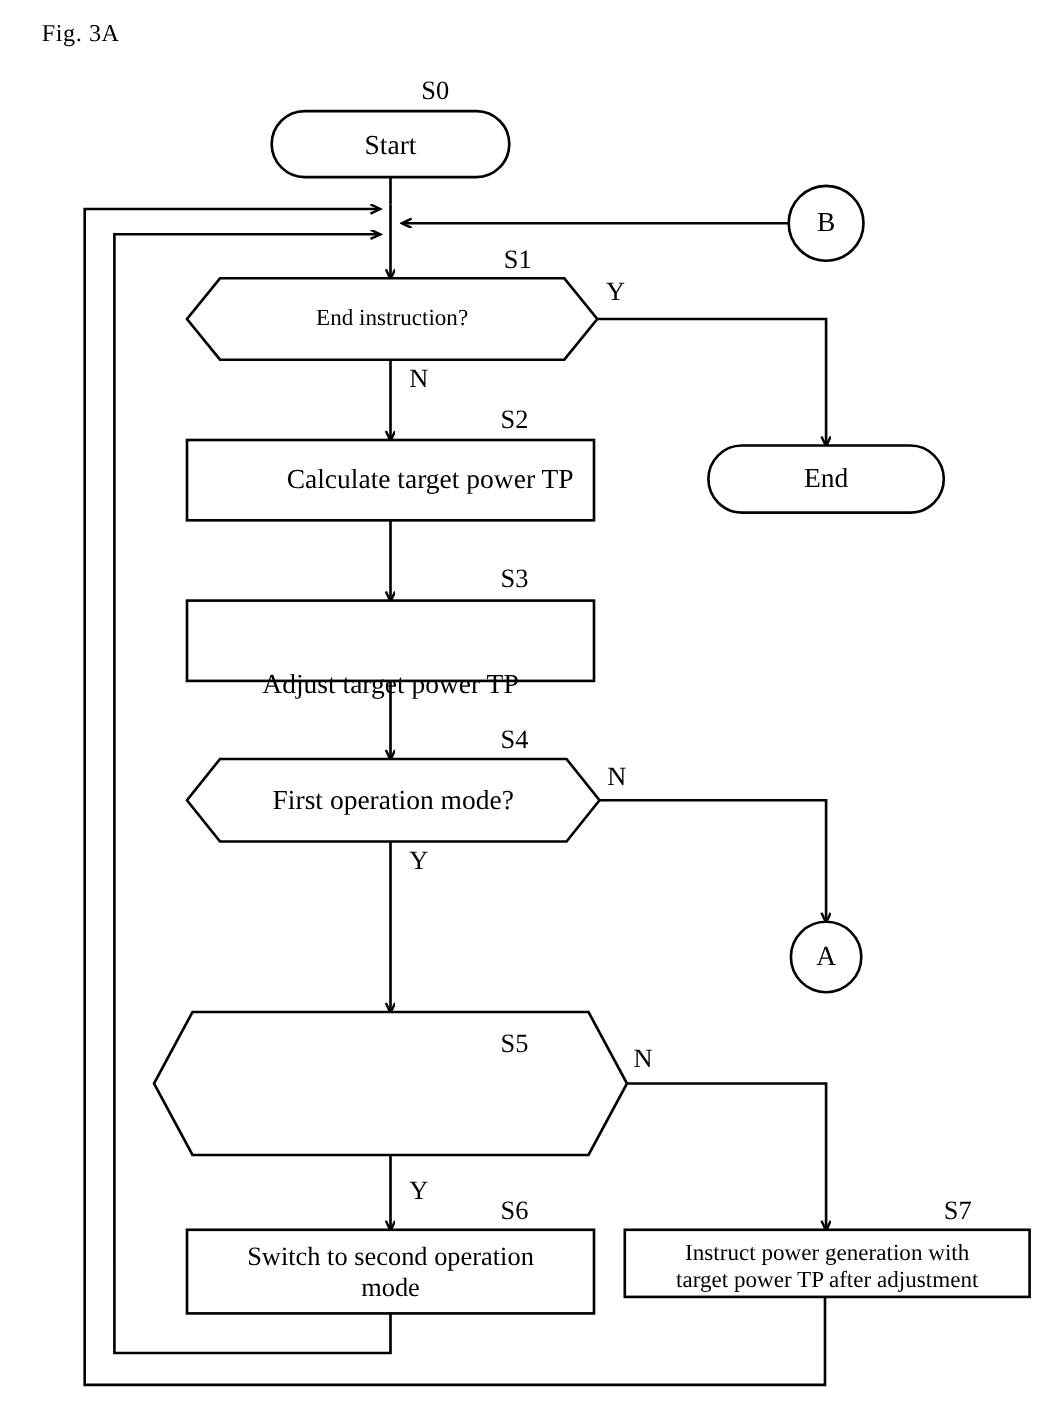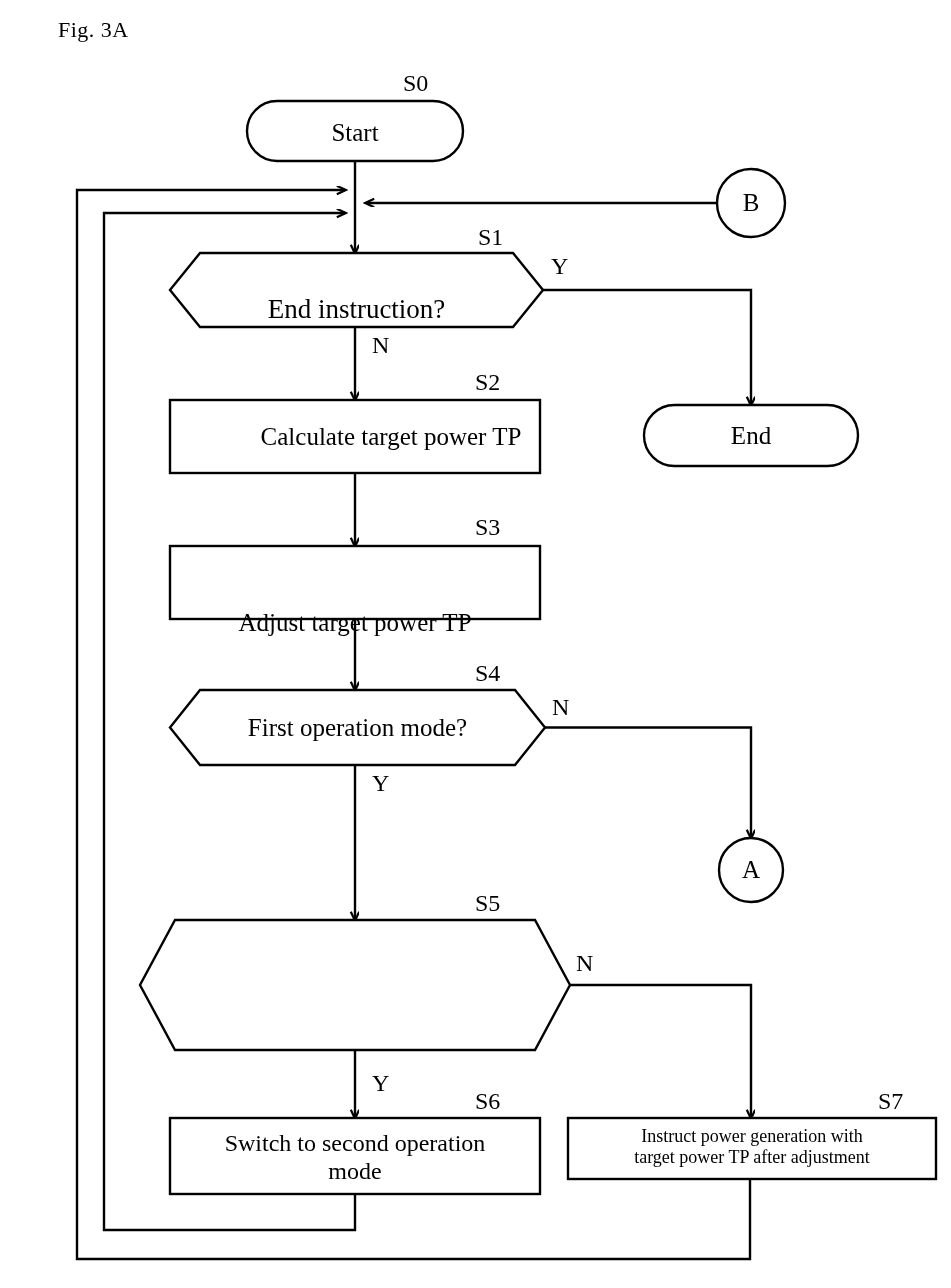--- a/index.html
+++ b/index.html
@@ -16,21 +16,20 @@
     overflow: hidden;
   }
   #fig-label {
     position: absolute;
     left: 38px;
     top: 17px;
     font-size: 22px;
     font-family: "Liberation Serif", "DejaVu Serif", serif;
     letter-spacing: 0.5px;
     white-space: nowrap;
-    margin-left: 20px;
   }
   #flow-canvas {
     position: absolute;
     left: 0;
     top: 0;
     width: 951px;
     height: 1288px;
   }
   .node-text {
     position: absolute;
@@ -39,21 +38,20 @@
     color: #000;
     pointer-events: none;
     line-height: 1.18;
   }
   .step-tag {
     position: absolute;
     font-family: "Liberation Serif", "DejaVu Serif", serif;
     font-size: 24px;
     color: #000;
     white-space: nowrap;
-    margin-left: 20px;
   }
   .branch-tag {
     position: absolute;
     font-family: "Liberation Serif", "DejaVu Serif", serif;
     font-size: 24px;
     color: #000;
     white-space: nowrap;
   }
   .conn-letter {
     position: absolute;
@@ -128,50 +126,50 @@
     <rect x="568" y="1118" width="368" height="61" fill="#fff"></rect>
 
   </g>
 </svg>
 
 <div class="step-tag" style="left:383px; top:70px;">S0</div>
 <div class="step-tag" style="left:458px; top:224px;">S1</div>
 <div class="step-tag" style="left:455px; top:369px;">S2</div>
 <div class="step-tag" style="left:455px; top:514px;">S3</div>
 <div class="step-tag" style="left:455px; top:660px;">S4</div>
-<div class="step-tag" style="left:455px; top:890px;">S5</div>
+<div class="step-tag" style="left:455px; top:936px;">S5</div>
 <div class="step-tag" style="left:455px; top:1088px;">S6</div>
 <div class="step-tag" style="left:858px; top:1088px;">S7</div>
 
 <div class="branch-tag" style="left:551px; top:253px;">Y</div>
 <div class="branch-tag" style="left:372px; top:332px;">N</div>
 <div class="branch-tag" style="left:552px; top:694px;">N</div>
 <div class="branch-tag" style="left:372px; top:770px;">Y</div>
 <div class="branch-tag" style="left:576px; top:950px;">N</div>
 <div class="branch-tag" style="left:372px; top:1070px;">Y</div>
 
 <div class="node-text" style="left:247px; top:118px; width:216px; font-size:25px;">Start</div>
 
 <div class="node-text" style="left:644px; top:421px; width:214px; font-size:25px;">End</div>
 
-<div class="node-text" style="left:170px; top:276px; width:373px; font-size:27px;margin-top:18px;">End instruction?</div>
+<div class="node-text" style="left:170px; top:276px; width:373px; font-size:21px;">End instruction?</div>
 
 <div class="node-text" style="left:170px; top:422px; width:370px; font-size:25px;padding-left:36px;">Calculate target power TP</div>
 
 <div class="node-text" style="left:170px; top:568px; width:370px; font-size:25px;margin-top:40px;">Adjust target power TP</div>
 
 <div class="node-text" style="left:170px; top:713px; width:375px; font-size:25px;">First operation mode?</div>
 
 <div class="node-text" style="left:145px; top:938px; width:420px; font-size:24px;">
 </div>
 
 <div class="node-text" style="left:170px; top:1129px; width:370px; font-size:24px;">
   <div>Switch to second operation</div>
   <div>mode</div>
 </div>
 
-<div class="node-text" style="left:568px; top:1126px; width:368px; font-size:18px;">
+<div class="node-text" style="left:568px; top:1126px; width:368px; font-size:21px;">
   <div>Instruct power generation with</div>
   <div>target power TP after adjustment</div>
 </div>
 
 <div class="conn-letter" style="left:719px; top:856px; width:64px;">A</div>
 <div class="conn-letter" style="left:719px; top:189px; width:64px;">B</div>
 
 </body></html>

